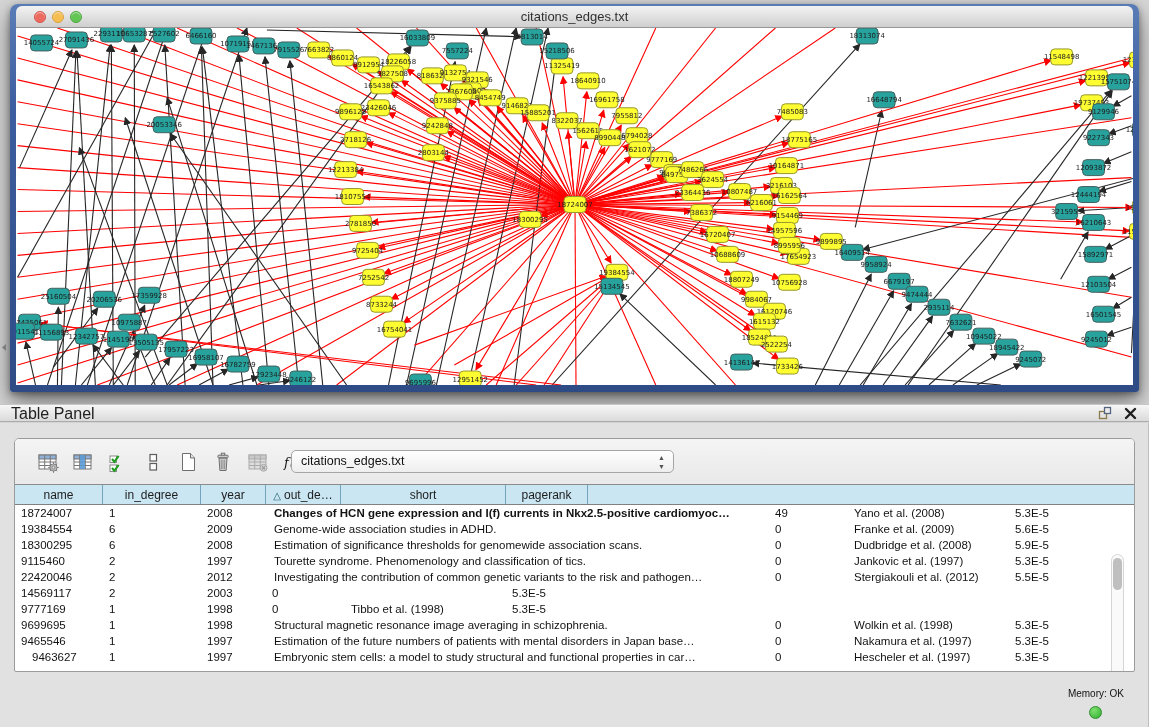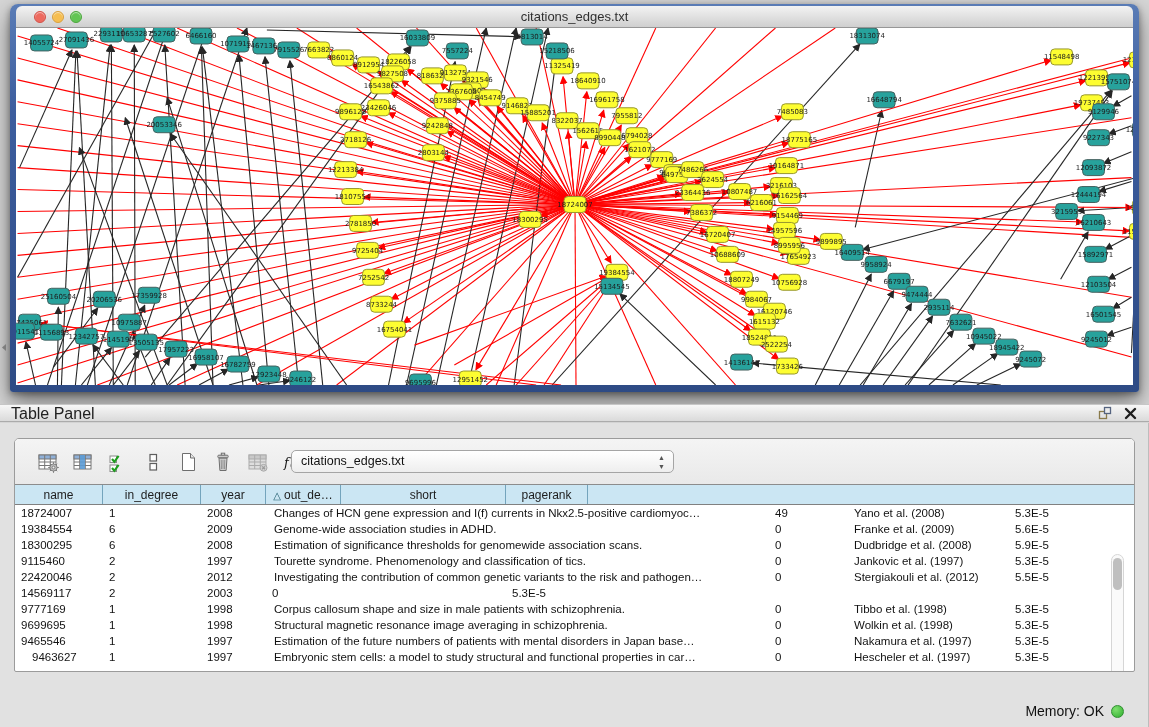--- a/index.html
+++ b/index.html
@@ -57,21 +57,21 @@
   
   .seg-control { position:absolute; left:50%; transform:translateX(-50%); top:251px;
     display:flex; height:22px; border:1px solid #a5a5a5; border-radius:4px; overflow:hidden;
     background:#fdfdfd; box-shadow:0 1px 1px rgba(0,0,0,.12); }
   .seg { padding:0 14px; font-size:12.5px; line-height:21px; color:#111; background:#fdfdfd;
     border-right:1px solid #bdbdbd; }
   .seg:last-child { border-right:none; }
   .seg.active { background:linear-gradient(180deg,#909090,#7d7d7d); color:#f2f2f2; }
 
   .status { position:absolute; right:24px; bottom:8px; display:flex; align-items:center; gap:7px;
-    font-size:14px; color:#111; }
+    font-size:10px; color:#111;flex-direction:column; }
   .mem-dot { width:13px; height:13px; border-radius:50%; background:radial-gradient(circle at 35% 30%,#7fe06f,#2fae2f);
     border:1px solid #2f8f2f; }
 
   .splitter-handle { position:absolute; left:404px; top:397px; width:10px; height:6px; }
   .gutter-arrow { position:absolute; left:1px; top:338px; width:6px; height:9px; }
 </style>
 </head>
 <body>
 
 <div class="net-window">
@@ -931,21 +931,21 @@
           <div class="hcell" style="flex: 0 0 65px;"><span>year</span></div>
           <div class="hcell" style="flex: 0 0 75px;"><span class="sortmark">△</span><span>out_de…</span></div>
           <div class="hcell" style="flex: 0 0 165px;"><span>short</span></div>
           <div class="hcell" style="flex: 0 0 82px;"><span>pagerank</span></div>
         </div>
       <div id="tbody">
           <div class="trow">
             <div class="tcell" style="flex: 0 0 88px;">18724007</div>
             <div class="tcell" style="flex: 0 0 98px;">1</div>
             <div class="tcell" style="flex: 0 0 65px;">2008</div>
-            <div class="tcell" style="flex: 0 0 503px; padding-left: 8px;">Changes of HCN gene expression and I(f) currents in Nkx2.5-positive cardiomyoc…</div>
+            <div class="tcell" style="flex: 0 0 503px; padding-left: 8px; font-weight: bold;">Changes of HCN gene expression and I(f) currents in Nkx2.5-positive cardiomyoc…</div>
             <div class="tcell" style="flex: 0 0 75px;">49</div>
             <div class="tcell" style="flex: 0 0 165px; padding-left: 10px;">Yano et al. (2008)</div>
             <div class="tcell" style="flex: 0 0 82px;">5.3E-5</div>
           </div>
           <div class="trow">
             <div class="tcell" style="flex: 0 0 88px;">19384554</div>
             <div class="tcell" style="flex: 0 0 98px;">6</div>
             <div class="tcell" style="flex: 0 0 65px;">2009</div>
             <div class="tcell" style="flex: 0 0 503px; padding-left: 8px;">Genome-wide association studies in ADHD.</div>
             <div class="tcell" style="flex: 0 0 75px;">0</div>
@@ -984,21 +984,20 @@
             <div class="tcell" style="flex: 0 0 98px;">2</div>
             <div class="tcell" style="flex: 0 0 65px;">2003</div>
             <div class="tcell" style="flex: 0 0 75px;">0</div>
             <div class="tcell" style="flex: 0 0 165px; padding-left: 10px; margin-top: 28px;">de Silva et al. (2003)</div>
             <div class="tcell" style="flex: 0 0 82px;">5.3E-5</div>
           </div>
           <div class="trow">
             <div class="tcell" style="flex: 0 0 88px;">9777169</div>
             <div class="tcell" style="flex: 0 0 98px;">1</div>
             <div class="tcell" style="flex: 0 0 65px;">1998</div>
-            <div class="tcell" style="flex: 0 0 503px; padding-left: 8px;">Corpus callosum shape and size in male patients with schizophrenia.</div>
             <div class="tcell" style="flex: 0 0 75px;">0</div>
             <div class="tcell" style="flex: 0 0 165px; padding-left: 10px;">Tibbo et al. (1998)</div>
             <div class="tcell" style="flex: 0 0 82px;">5.3E-5</div>
           </div>
           <div class="trow">
             <div class="tcell" style="flex: 0 0 88px;">9699695</div>
             <div class="tcell" style="flex: 0 0 98px;">1</div>
             <div class="tcell" style="flex: 0 0 65px;">1998</div>
             <div class="tcell" style="flex: 0 0 503px; padding-left: 8px;">Structural magnetic resonance image averaging in schizophrenia.</div>
             <div class="tcell" style="flex: 0 0 75px;">0</div>

